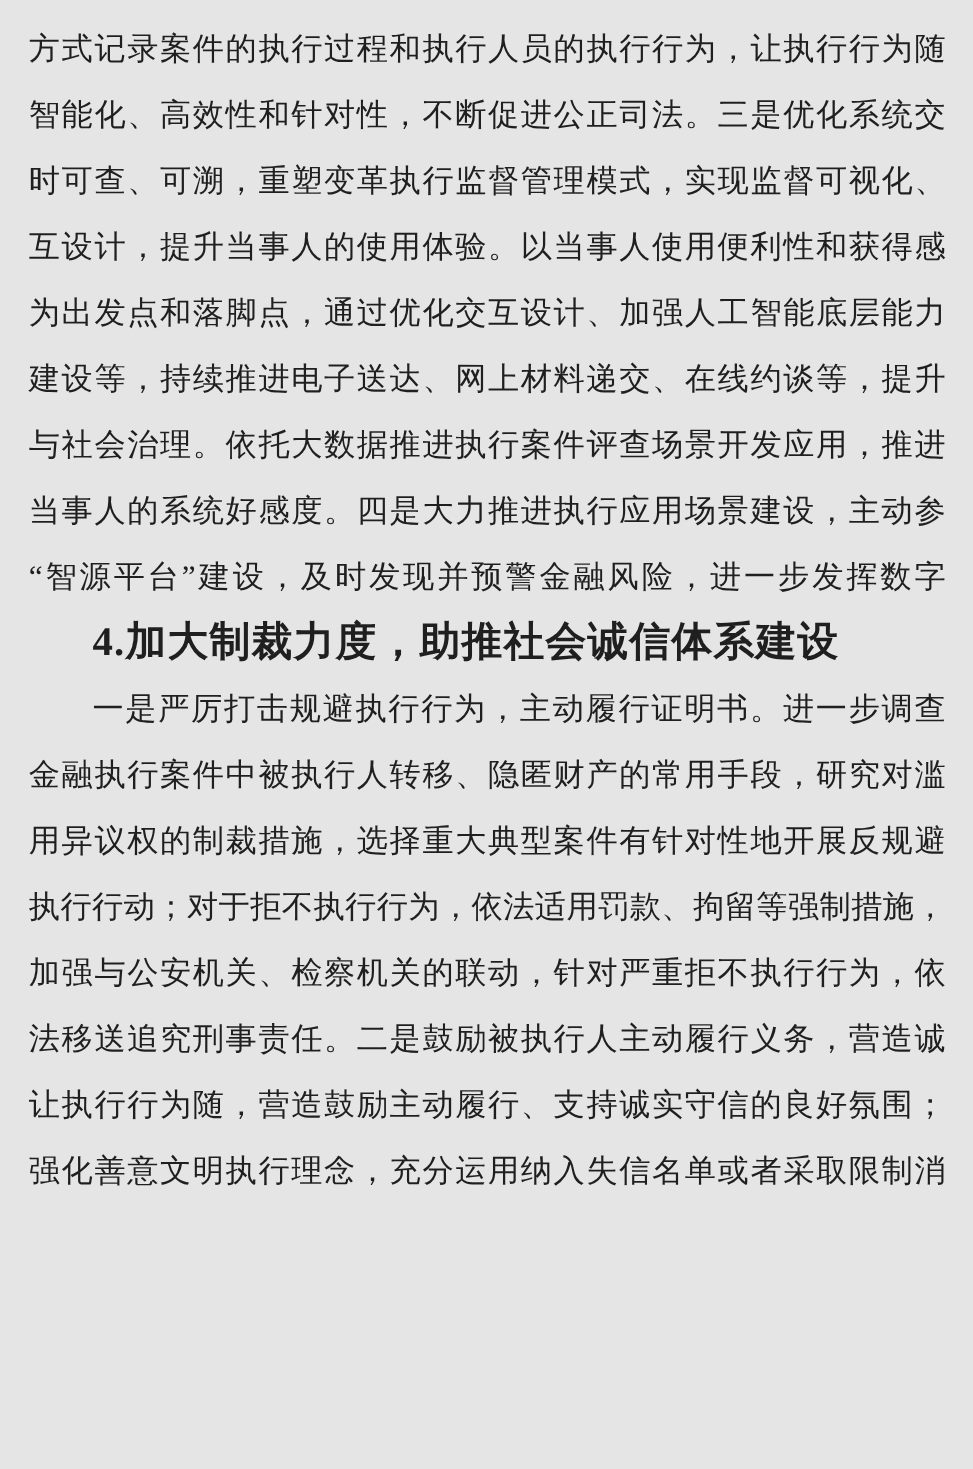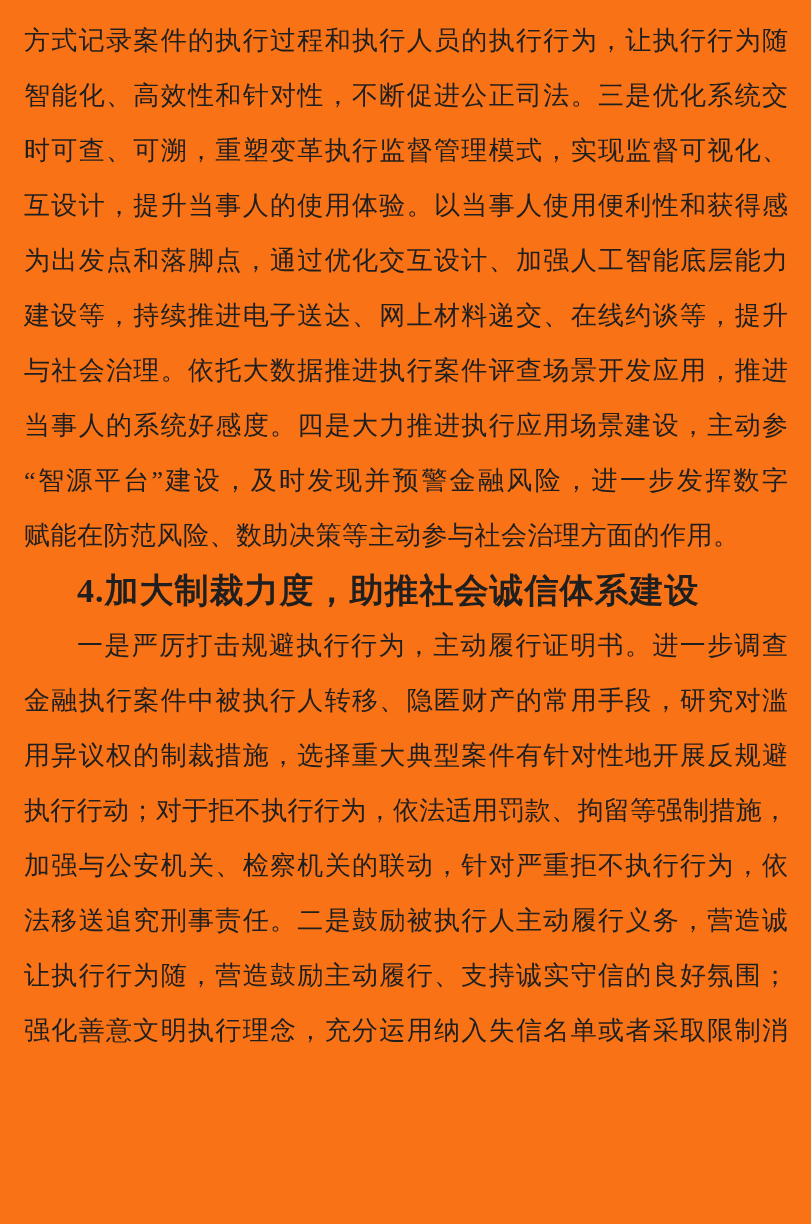--- a/index.html
+++ b/index.html
@@ -10,21 +10,21 @@
     width: 811px;
     height: 1224px;
     background: #ffffff;
     overflow: hidden;
   }
   .page {
     box-sizing: border-box;
     width: 811px;
     height: 1224px;
     padding: 13px 23px 0 24px;
-    background: #f97316;
+    background: #e5e5e5;
     font-family: "Liberation Serif", "DejaVu Serif", serif;
     color: #1f1f1f;
   }
   .line {
     display: block;
     font-size: 26px;
     line-height: 55px;
     height: 55px;
     white-space: nowrap;
     letter-spacing: 0.5px;
@@ -52,21 +52,20 @@
   <div id="lines-container">
       <div class="line fill">方式记录案件的执行过程和执行人员的执行行为，让执行行为随</div>
       <div class="line fill">智能化、高效性和针对性，不断促进公正司法。三是优化系统交</div>
       <div class="line fill">时可查、可溯，重塑变革执行监督管理模式，实现监督可视化、</div>
       <div class="line fill">互设计，提升当事人的使用体验。以当事人使用便利性和获得感</div>
       <div class="line fill">为出发点和落脚点，通过优化交互设计、加强人工智能底层能力</div>
       <div class="line fill">建设等，持续推进电子送达、网上材料递交、在线约谈等，提升</div>
       <div class="line fill">与社会治理。依托大数据推进执行案件评查场景开发应用，推进</div>
       <div class="line fill">当事人的系统好感度。四是大力推进执行应用场景建设，主动参</div>
       <div class="line fill">“智源平台”建设，及时发现并预警金融风险，进一步发挥数字</div>
-      <div class="line">赋能在防范风险、数助决策等主动参与社会治理方面的作用。</div>
       <div class="line indent heading">4.加大制裁力度，助推社会诚信体系建设</div>
       <div class="line fill indent">一是严厉打击规避执行行为，主动履行证明书。进一步调查</div>
       <div class="line fill">金融执行案件中被执行人转移、隐匿财产的常用手段，研究对滥</div>
       <div class="line fill">用异议权的制裁措施，选择重大典型案件有针对性地开展反规避</div>
       <div class="line fill">执行行动；对于拒不执行行为，依法适用罚款、拘留等强制措施，</div>
       <div class="line fill">加强与公安机关、检察机关的联动，针对严重拒不执行行为，依</div>
       <div class="line fill">法移送追究刑事责任。二是鼓励被执行人主动履行义务，营造诚</div>
       <div class="line fill">让执行行为随，营造鼓励主动履行、支持诚实守信的良好氛围；</div>
       <div class="line fill">强化善意文明执行理念，充分运用纳入失信名单或者采取限制消</div>
     </div>

